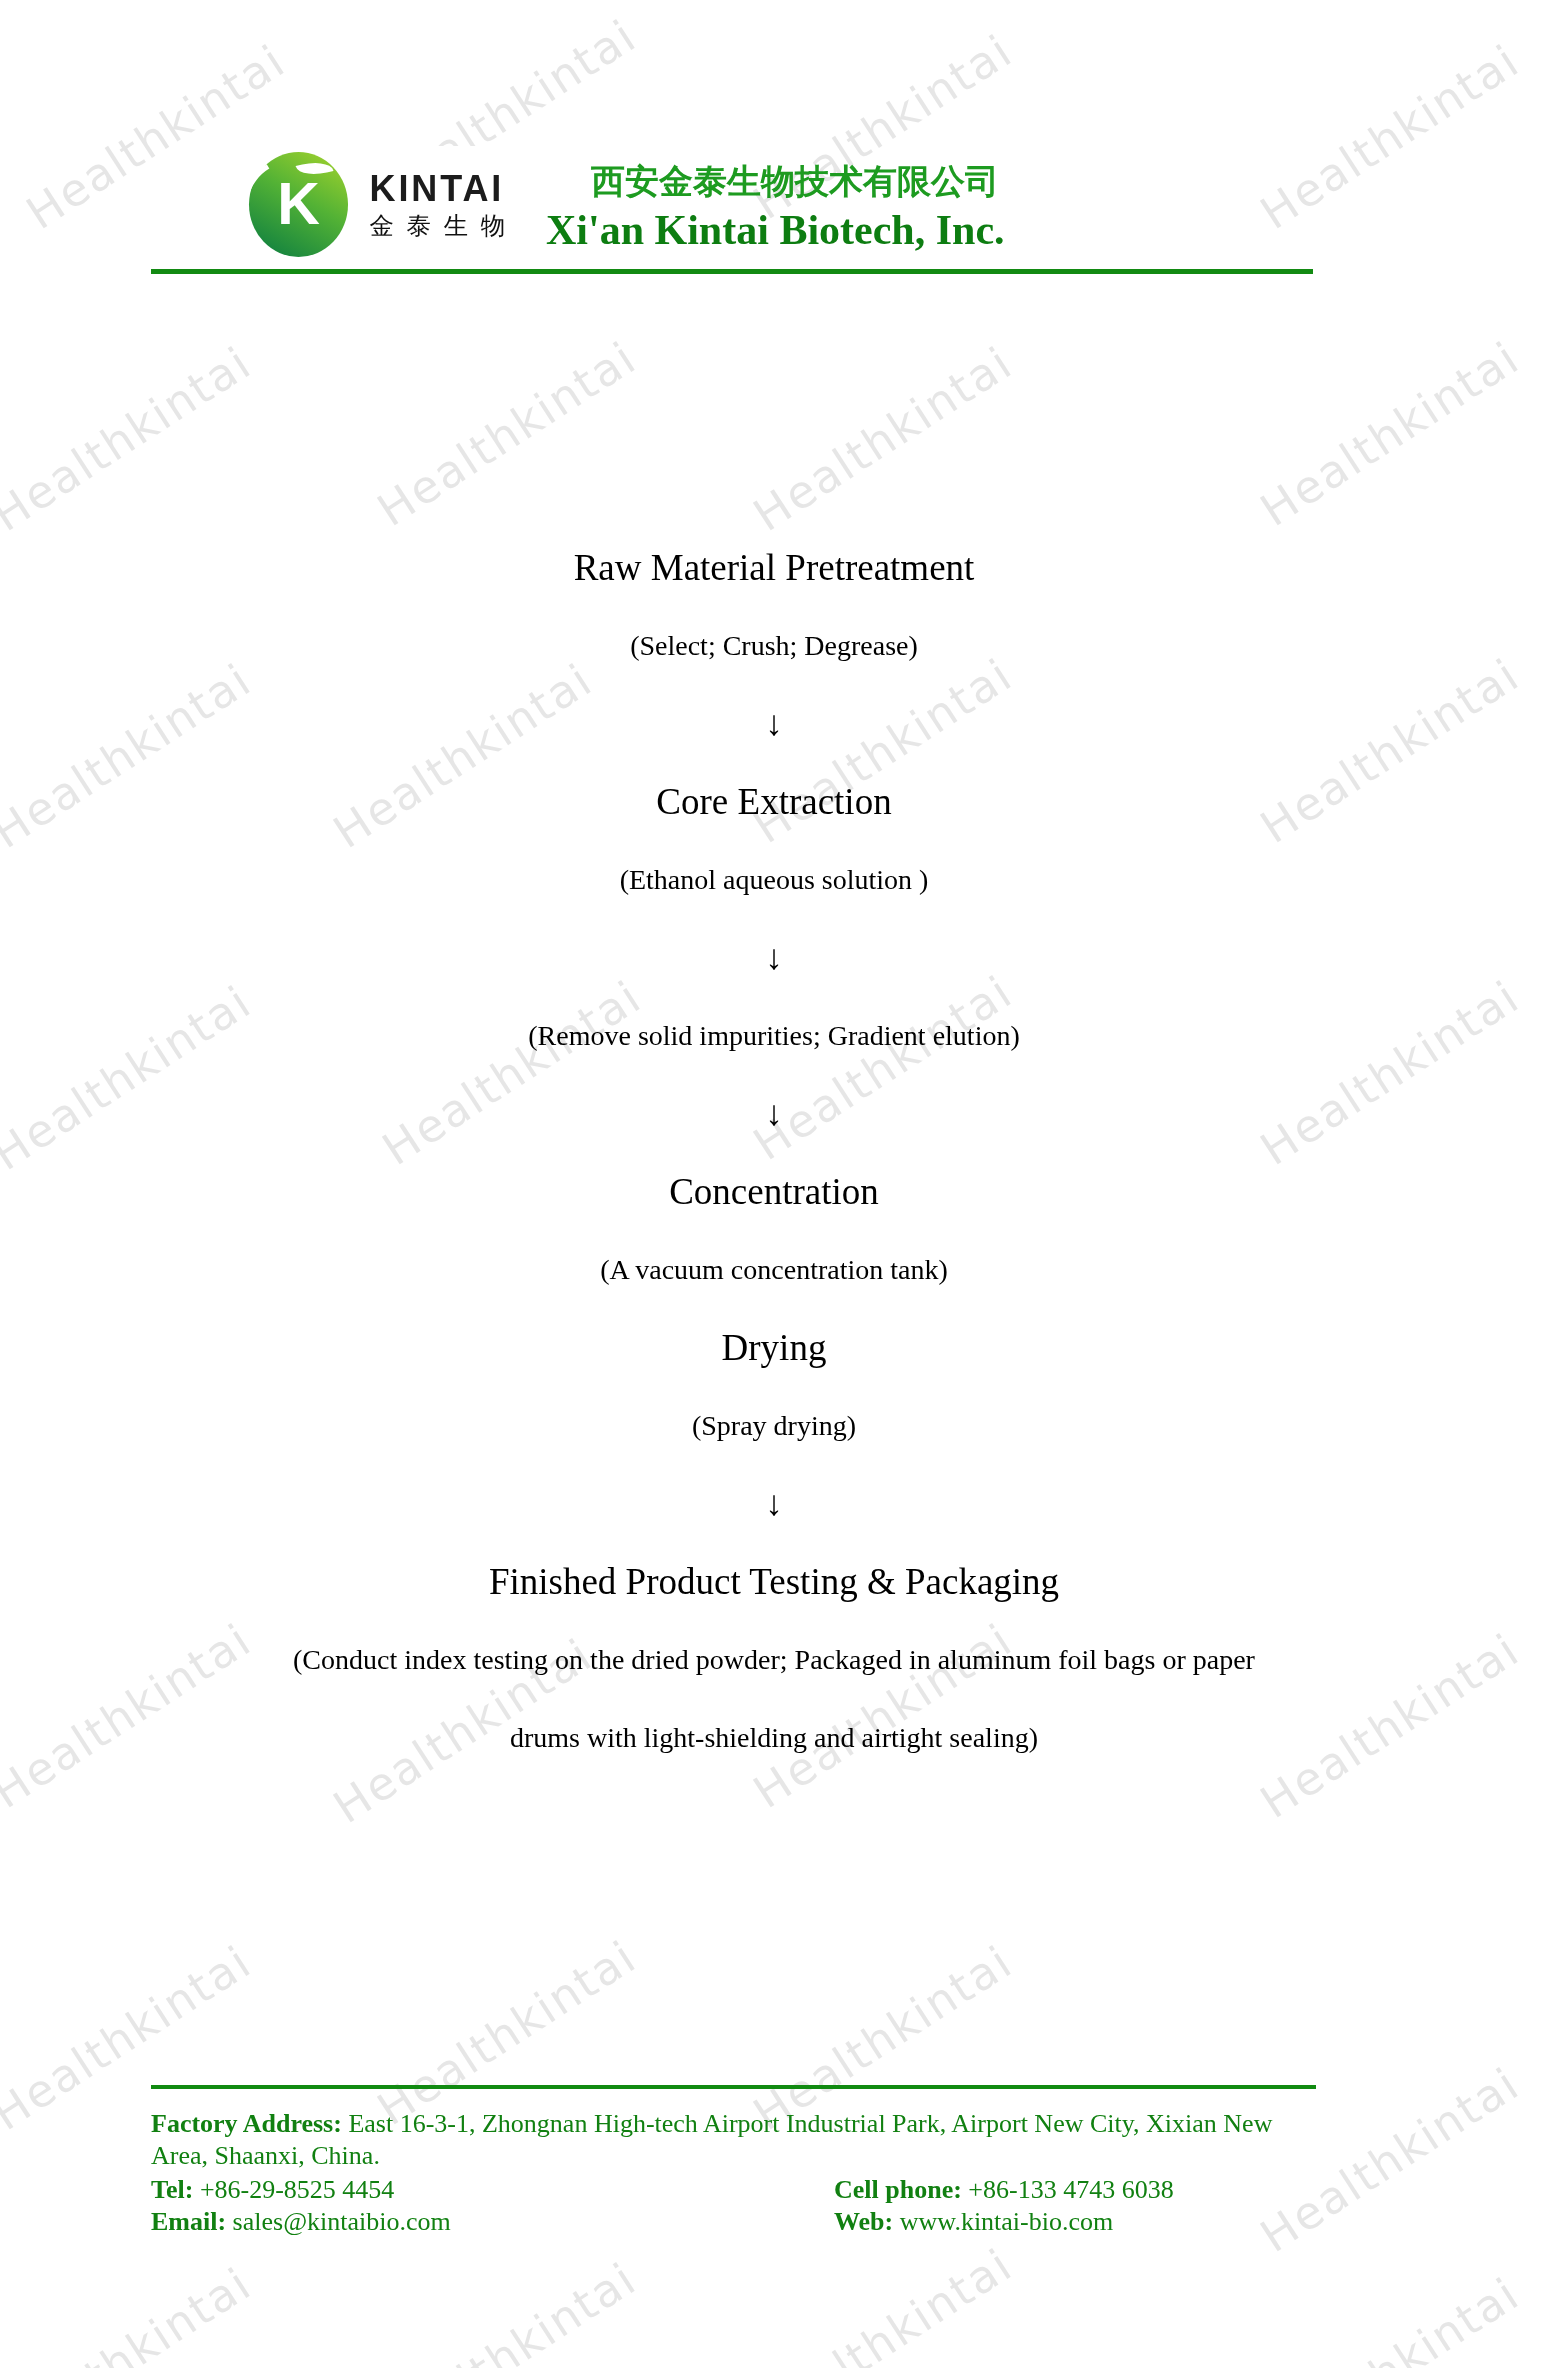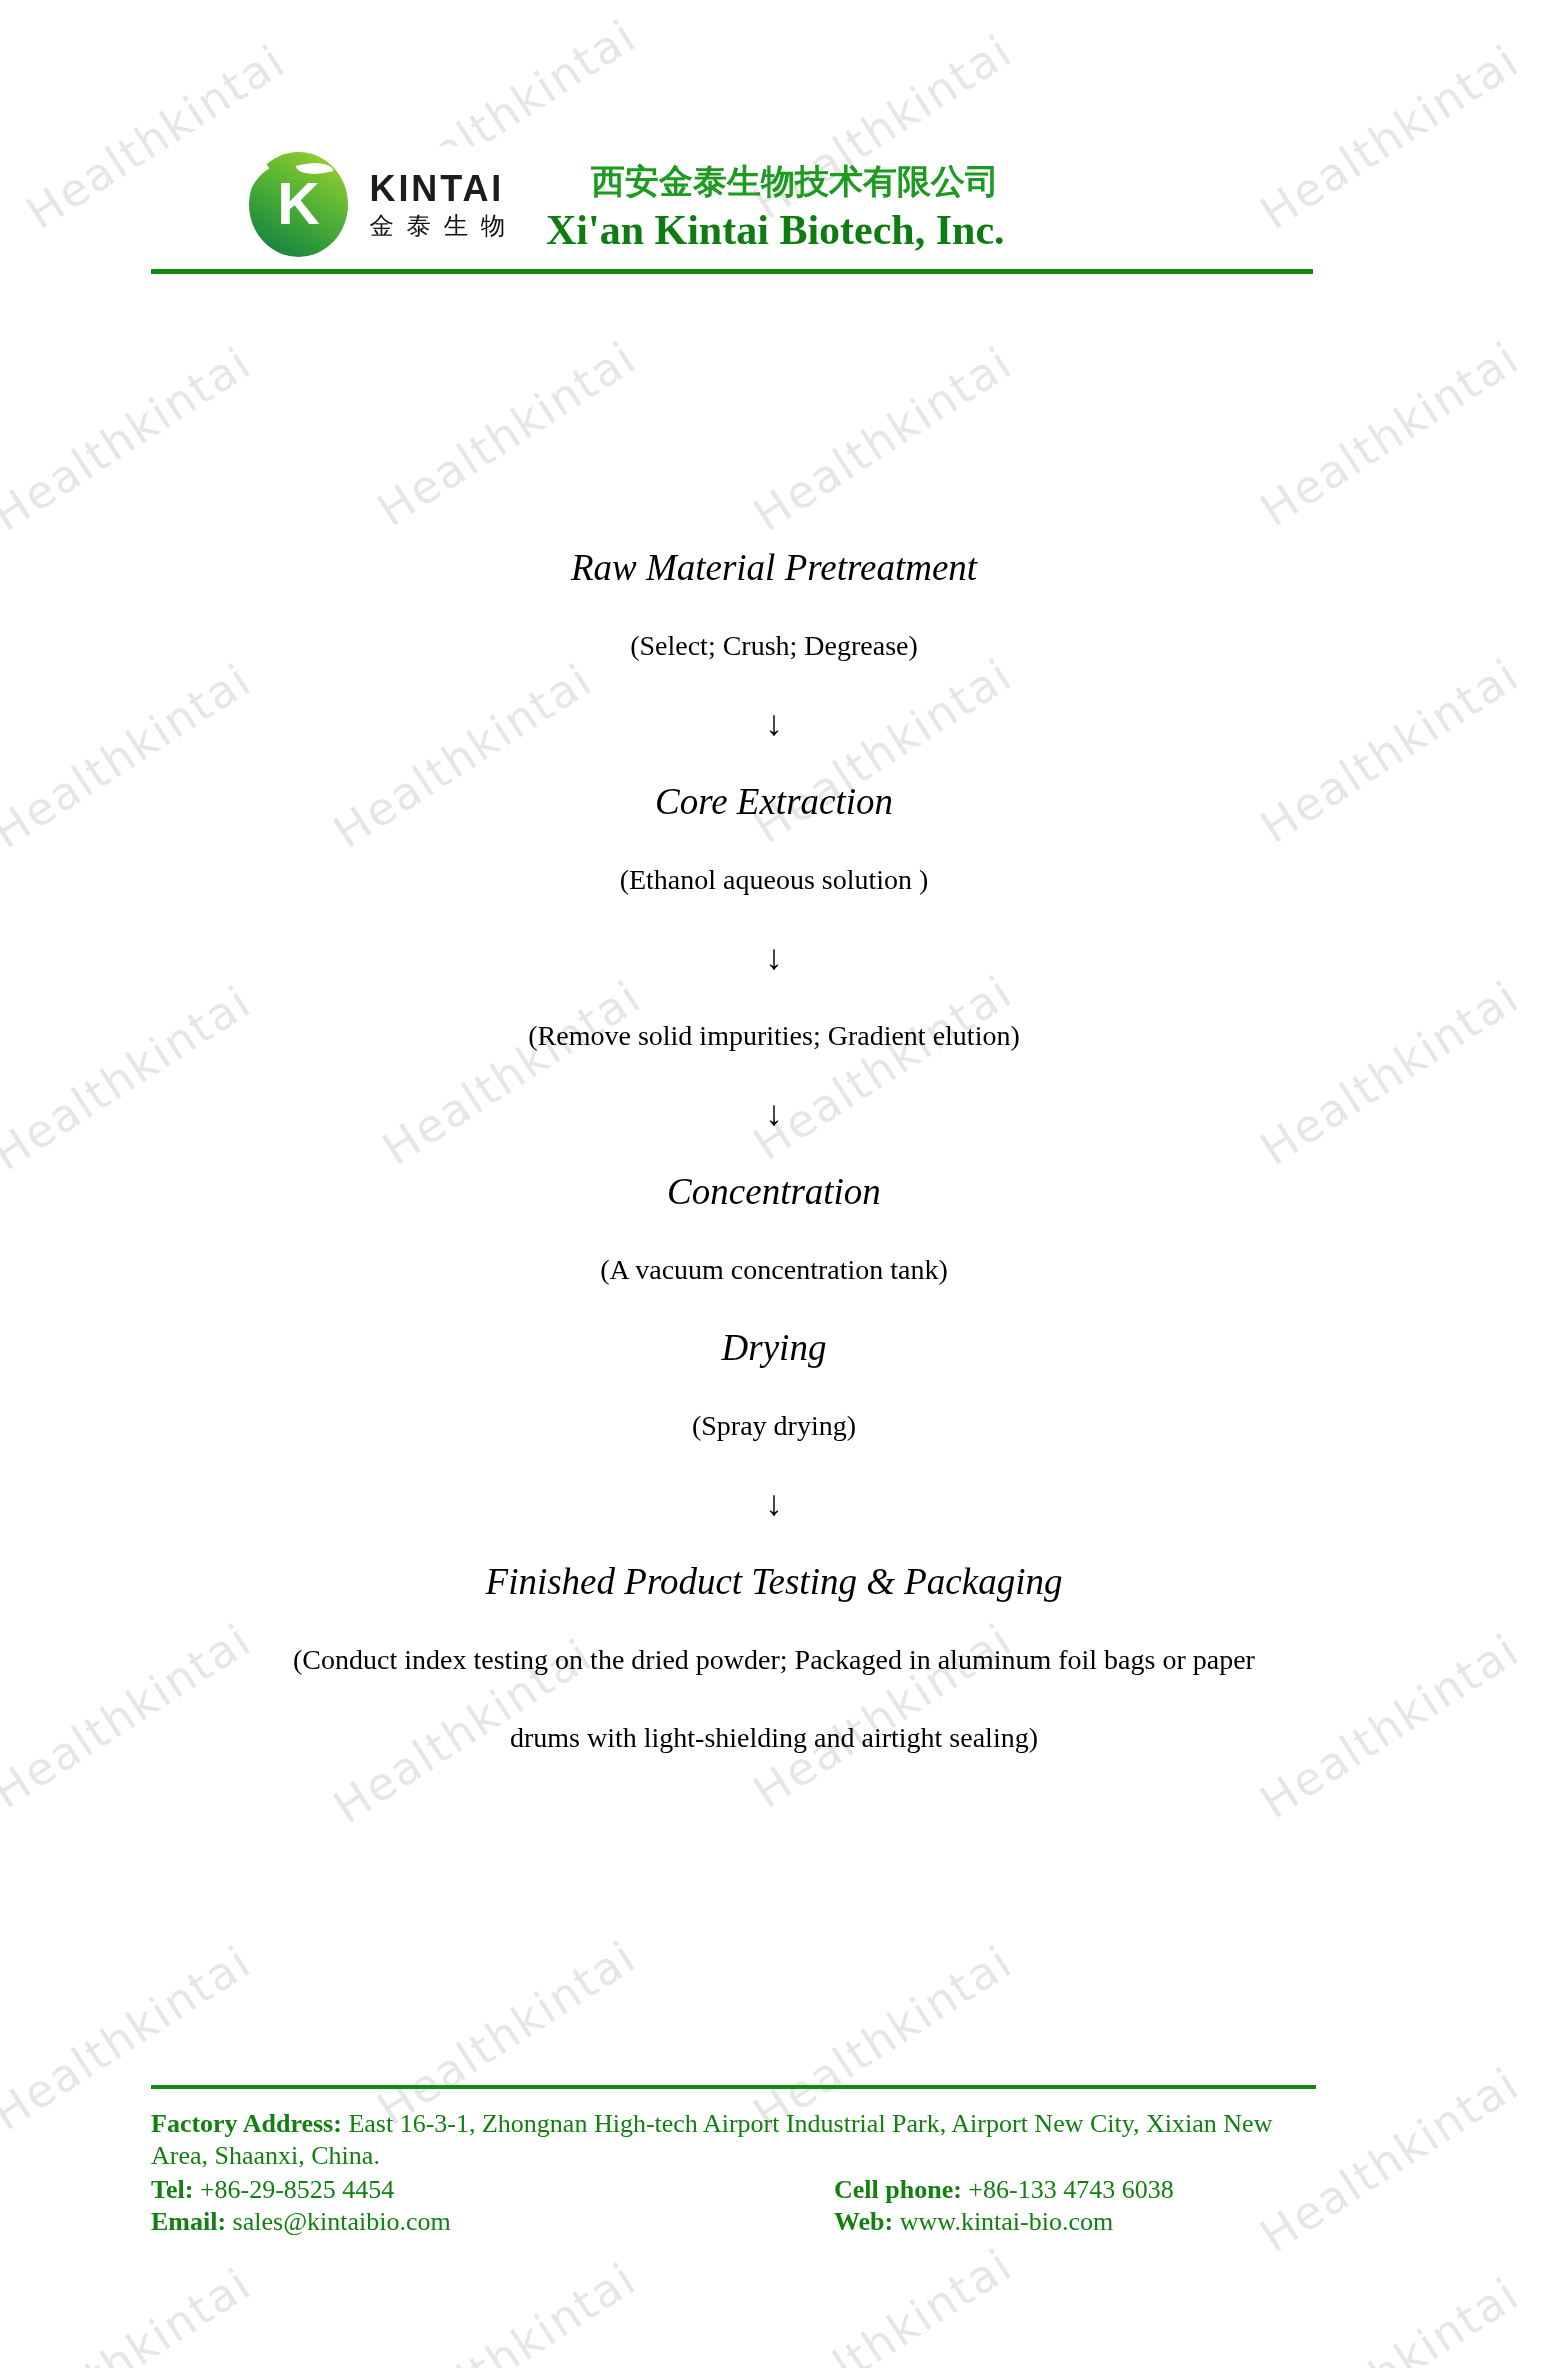--- a/index.html
+++ b/index.html
@@ -83,21 +83,21 @@
     position:absolute; left:193px; top:346px; width:1162px;
     z-index:2; text-align:center;
     font-size:51px; line-height:80px; color:#000;
   }
   
   .flow {
     position:absolute; left:193px; top:529px; width:1162px;
     z-index:2; text-align:center;
   }
   .flow > div { height:78px; line-height:78px; white-space:nowrap; }
-  .step-name  { font-size:37px;font-style:italic; }
+  .step-name  { font-size:37px; }
   .step-detail{ font-size:28px; }
   .flow-arrow { font-size:35px; }
   
   .doc-footer {
     position:absolute; left:151px; top:2085px; width:1165px;
     z-index:3;
     border-top:4.9px solid #118a11;
     padding-top:19px;
     color:#118011;
     font-size:26px; line-height:32px;

